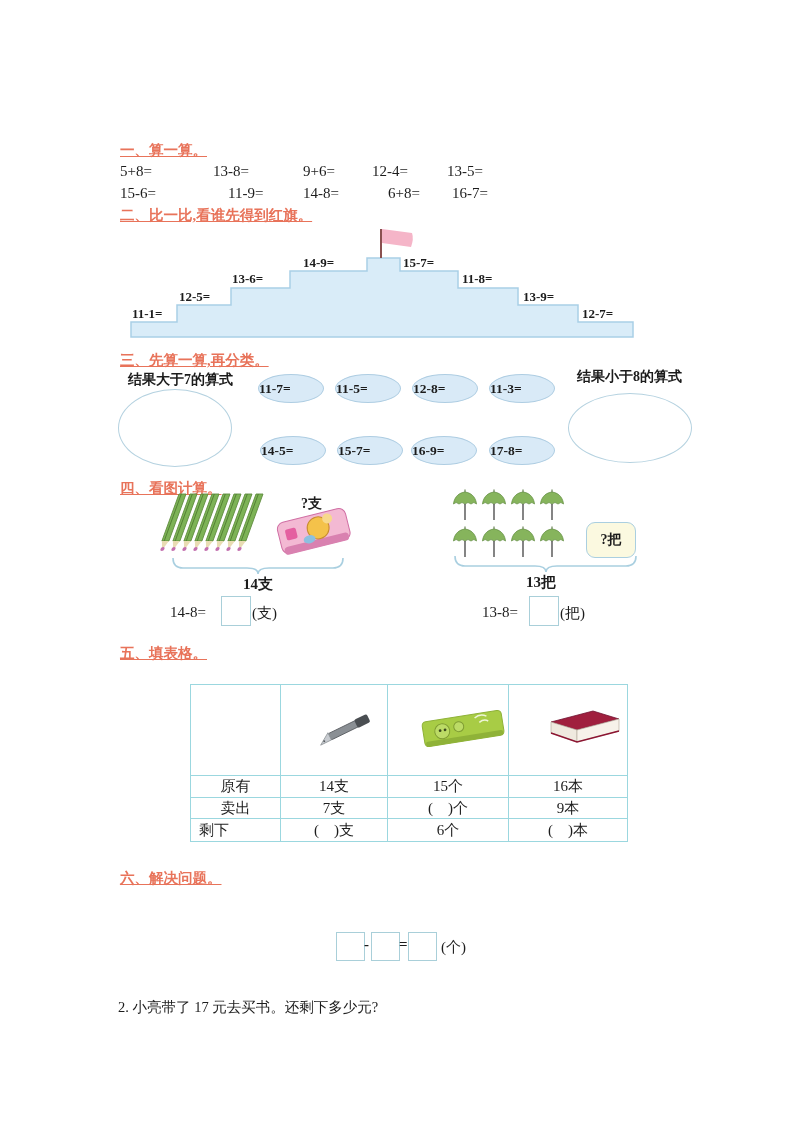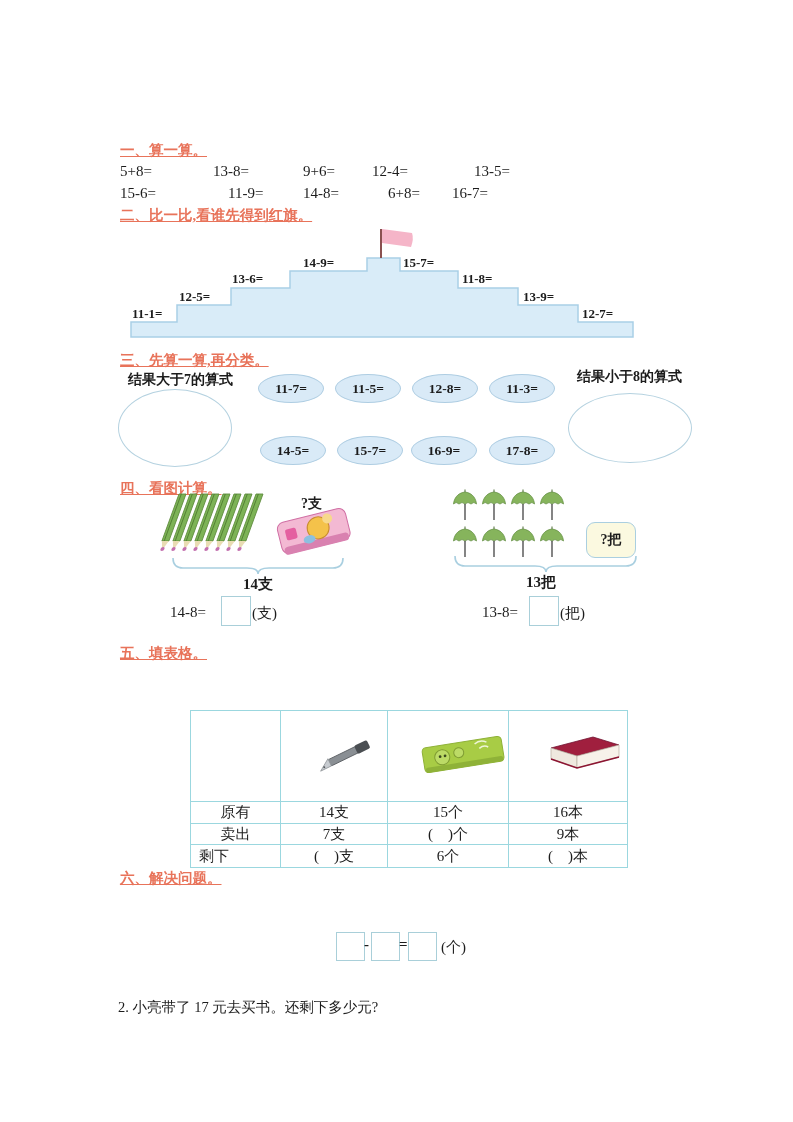--- a/index.html
+++ b/index.html
@@ -10,53 +10,53 @@
   .abs{position:absolute;}
   .title{
     position:absolute;top:96px;left:55px;right:0;text-align:center;
     font-size:31px;font-weight:bold;letter-spacing:1px;color:#111;
   }
   .h{font-size:14.5px;font-weight:600;color:var(--heading,#e8735a);white-space:pre;text-decoration:underline;}
   .prob{font-size:15px;white-space:pre;text-align:right;}
   .steplabel{font-size:13px;font-weight:600;white-space:pre;text-align:center;}
   .bubble{
     position:absolute;width:64px;height:27px;border:1px solid #aecde2;border-radius:50%;
-    background:var(--bubble_fill,#d9eaf7);display:flex;align-items:center;justify-content:center;
+    background:var(--bubble_fill,#d9eaf7);display:flex;align-items:center;justify-content:flex-start;
     font-size:13.5px;font-weight:600;white-space:pre;
   }
   .bigellipse{position:absolute;border:1px solid #b5d2e0;border-radius:50%;background:#fff;}
   .grouplabel{font-size:14px;font-weight:600;white-space:pre;}
   .ansbox{position:absolute;border:1px solid var(--box_border,#a9cfd9);background:#fff;}
   .eq{font-size:15px;white-space:pre;}
   .qtag{font-size:14px;font-weight:600;white-space:pre;}
   .qbox{
     position:absolute;width:48px;height:34px;border:1px solid #aacfe0;border-radius:9px;
     background:#fbf9e0;display:flex;align-items:center;justify-content:center;
     font-size:14px;font-weight:600;
   }
-  table.fill{border-collapse:collapse;position:absolute;left:190px;top:710px;}
+  table.fill{border-collapse:collapse;position:absolute;left:190px;top:684px;}
   table.fill td{
     border:1px solid var(--table_border,#9bd7df);text-align:center;vertical-align:middle;
     font-size:15px;white-space:pre;padding:0;
   }
   .ptext{font-size:14.5px;white-space:pre;}
   .opsign{font-size:15px;font-weight:600;}
 </style>
 </head>
 <body>
 
 <div class="page">
 
 
   <div class="abs h" style="left:120px;top:141px;">一、算一算。</div>
   <span class="abs prob" style="left:120px;top:163px;">5+8=</span>
   <span class="abs prob" style="left:213px;top:163px;">13-8=</span>
   <span class="abs prob" style="left:303px;top:163px;">9+6=</span>
   <span class="abs prob" style="left:372px;top:163px;">12-4=</span>
-  <span class="abs prob" style="left:474px;top:163px;">13-5=</span>
+  <span class="abs prob" style="left:447px;top:163px;">13-5=</span>
   <span class="abs prob" style="left:120px;top:185px;">15-6=</span>
   <span class="abs prob" style="left:228px;top:185px;">11-9=</span>
   <span class="abs prob" style="left:303px;top:185px;">14-8=</span>
   <span class="abs prob" style="left:388px;top:185px;">6+8=</span>
   <span class="abs prob" style="left:452px;top:185px;">16-7=</span>
 
   <div class="abs h" style="left:120px;top:206px;">二、比一比,看谁先得到红旗。</div>
   <svg class="abs" style="left:125px;top:225px;" width="515" height="115" viewBox="0 0 515 115">
     <path d="M6,112 L6,97 L52,97 L52,80 L106,80 L106,63 L165,63 L165,46 L242,46 L242,33 L275,33 L275,46 L333,46 L333,63 L393,63 L393,80 L453,80 L453,97 L508,97 L508,112 Z" style="fill:var(--stair_fill,#d9ecf8);stroke:var(--stair_stroke,#a9cfe6);stroke-width:1.5"></path>
     <line x1="256" y1="4" x2="256" y2="33" stroke="#8a5050" stroke-width="2"></line>

